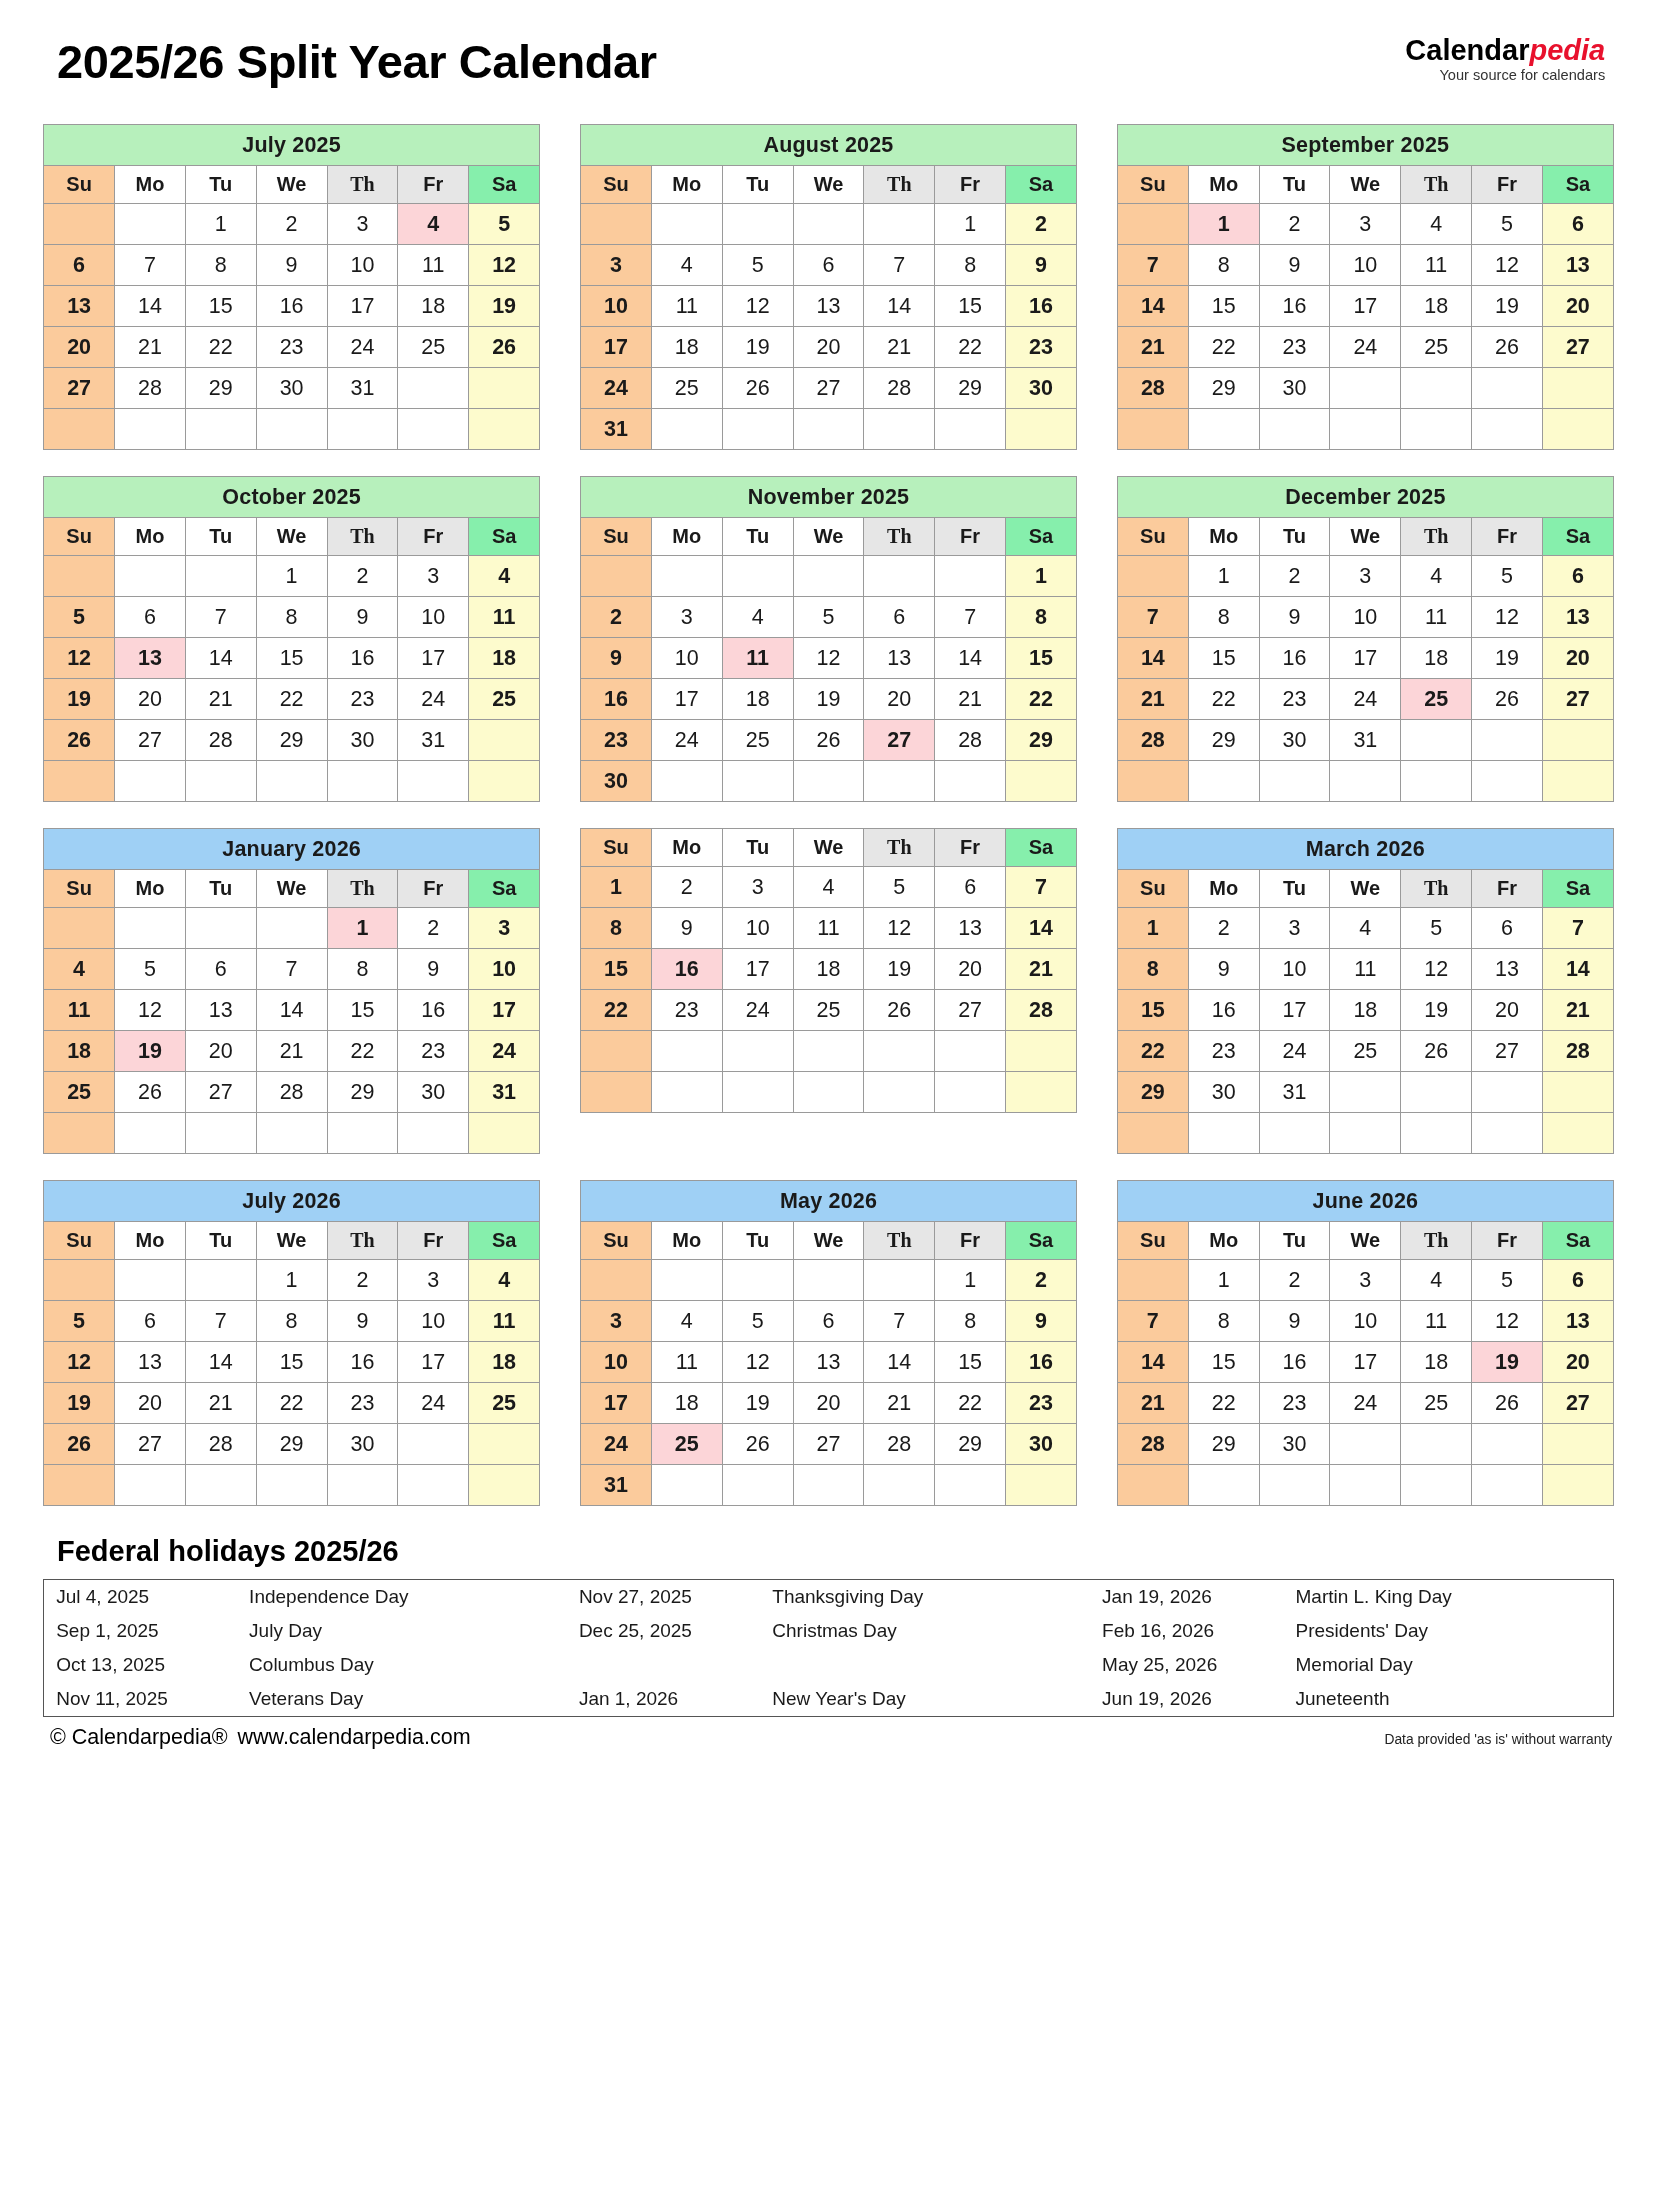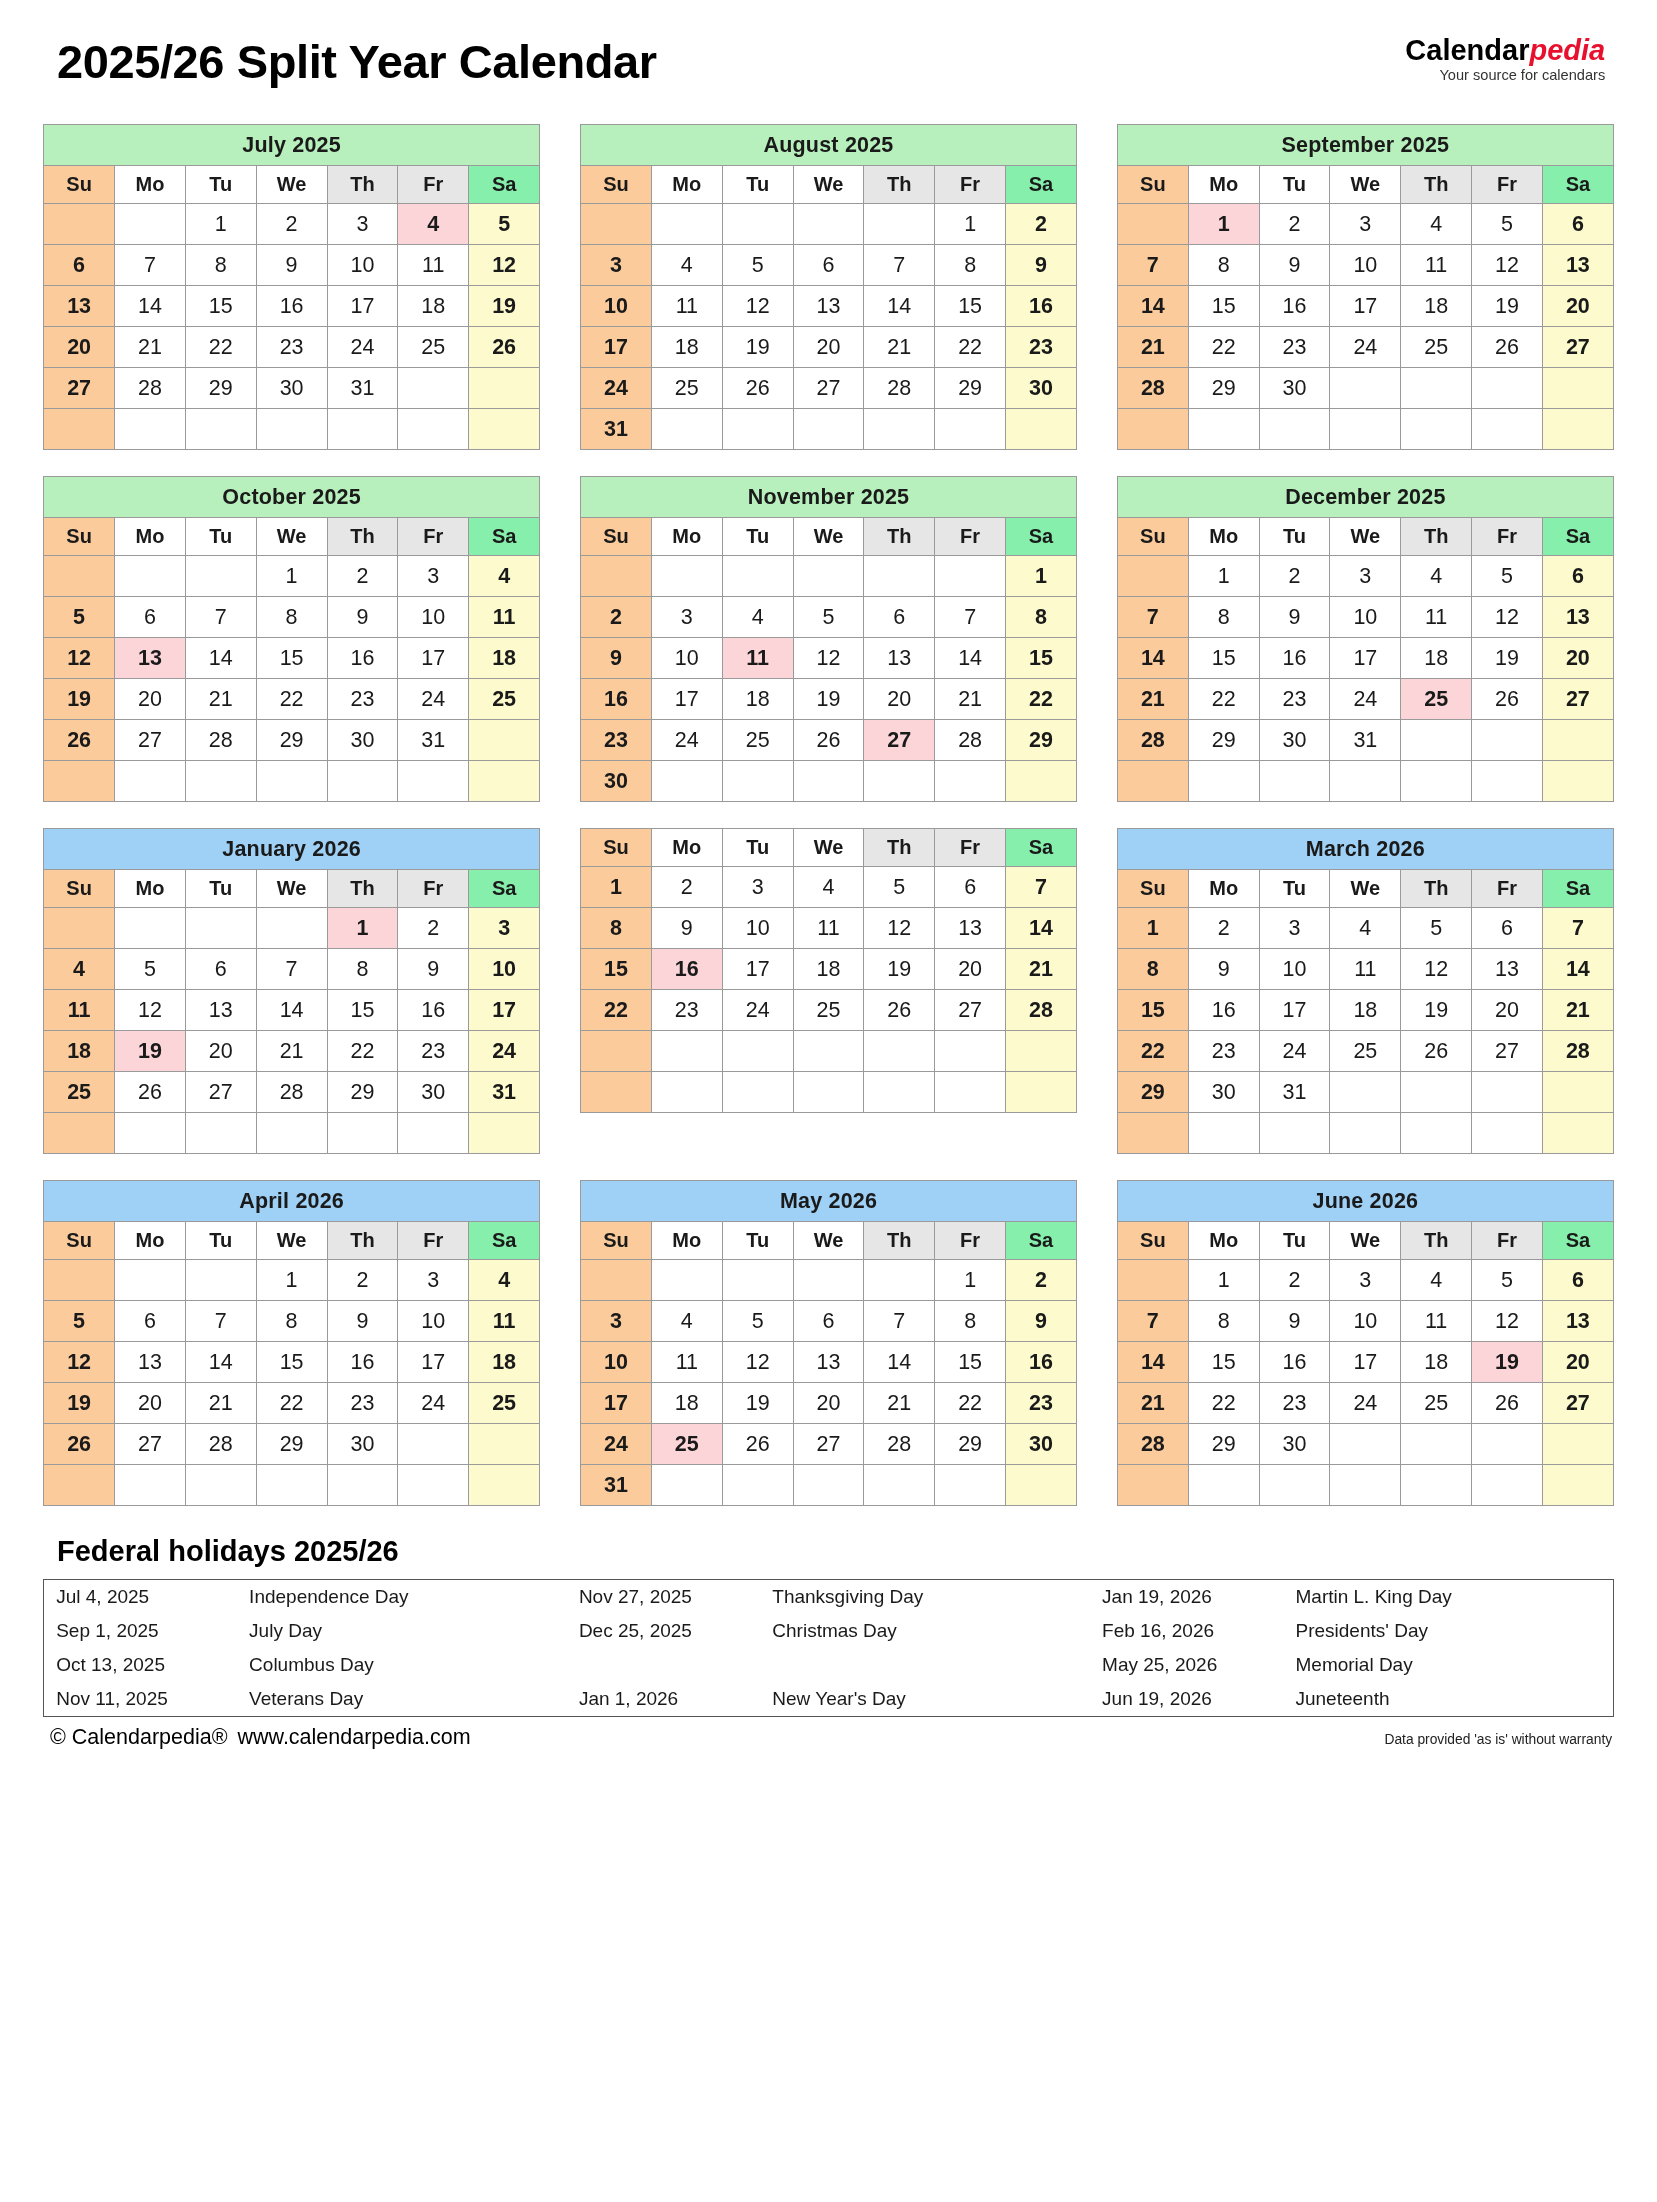--- a/index.html
+++ b/index.html
@@ -97,21 +97,21 @@
   .title-2026 { background: #9fd0f5; }
 
   thead th.dow {
     font-size: 20px;
     font-weight: bold;
     height: 38px;
     background: #ffffff;
   }
   th.dow.su { background: #fbcb9c; margin-top: 20px; }
   th.dow.sa { background: #86efac; }
-  th.dow.th { background: #e6e6e6; }
+  th.dow.th { background: #e6e6e6; font-family: Liberation Serif, serif; }
   th.dow.fr { background: #e6e6e6; }
 
   td.su { background: #fbcb9c; font-weight: bold; }
   td.sa { background: #fdfbcd; font-weight: bold; }
   td.hol { background: #fcd5d8; color: #e8112d; font-weight: bold; }
   td.empty { background: #ffffff; }
   td.su.empty { background: #fbcb9c; }
   td.sa.empty { background: #fdfbcd; }
 
   
@@ -833,21 +833,21 @@
               <td class="fr empty"></td>
               <td class="sa empty"></td>
             </tr>
           </tbody>
         </table>
       </div>
       <div class="month">
         <table class="cal">
           <thead>
             <tr>
-              <th colspan="7" class="month-title title-2026">April 2026</th>
+              <th colspan="7" class="month-title title-2026">July 2026</th>
             </tr>
             <tr>
               <th class="dow su">Su</th>
               <th class="dow mo">Mo</th>
               <th class="dow tu">Tu</th>
               <th class="dow we">We</th>
               <th class="dow th">Th</th>
               <th class="dow fr">Fr</th>
               <th class="dow sa">Sa</th>
             </tr>

